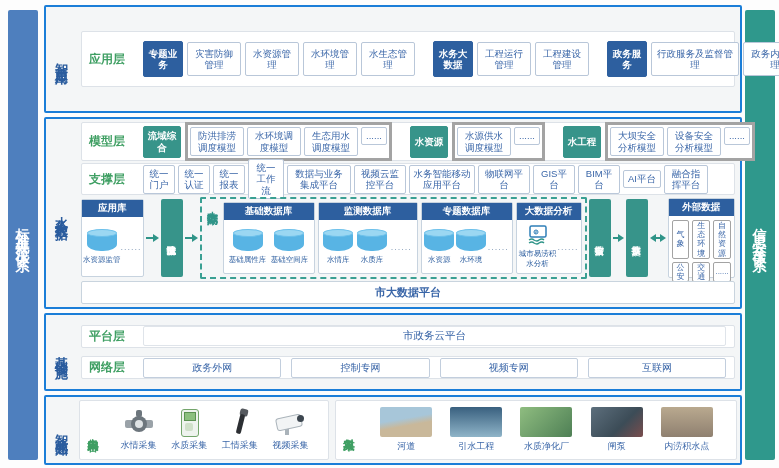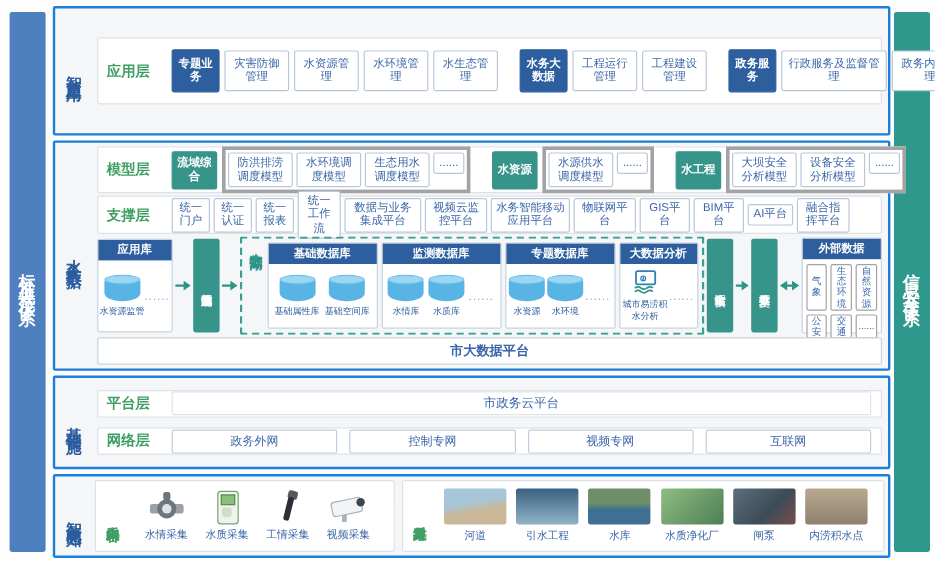--- a/index.html
+++ b/index.html
@@ -364,24 +364,20 @@
           <div class="sense-items">
             <div class="sense-item">
               <div class="photo ph0"></div>
               <span class="lbl">河道</span>
             </div>
             <div class="sense-item">
               <div class="photo ph1"></div>
               <span class="lbl">引水工程</span>
             </div>
             <div class="sense-item">
-              <div class="photo ph2"></div>
-              <span class="lbl">水库</span>
-            </div>
-            <div class="sense-item">
               <div class="photo ph3"></div>
               <span class="lbl">水质净化厂</span>
             </div>
             <div class="sense-item">
               <div class="photo ph4"></div>
               <span class="lbl">闸泵</span>
             </div>
             <div class="sense-item">
               <div class="photo ph5"></div>
               <span class="lbl">内涝积水点</span>

